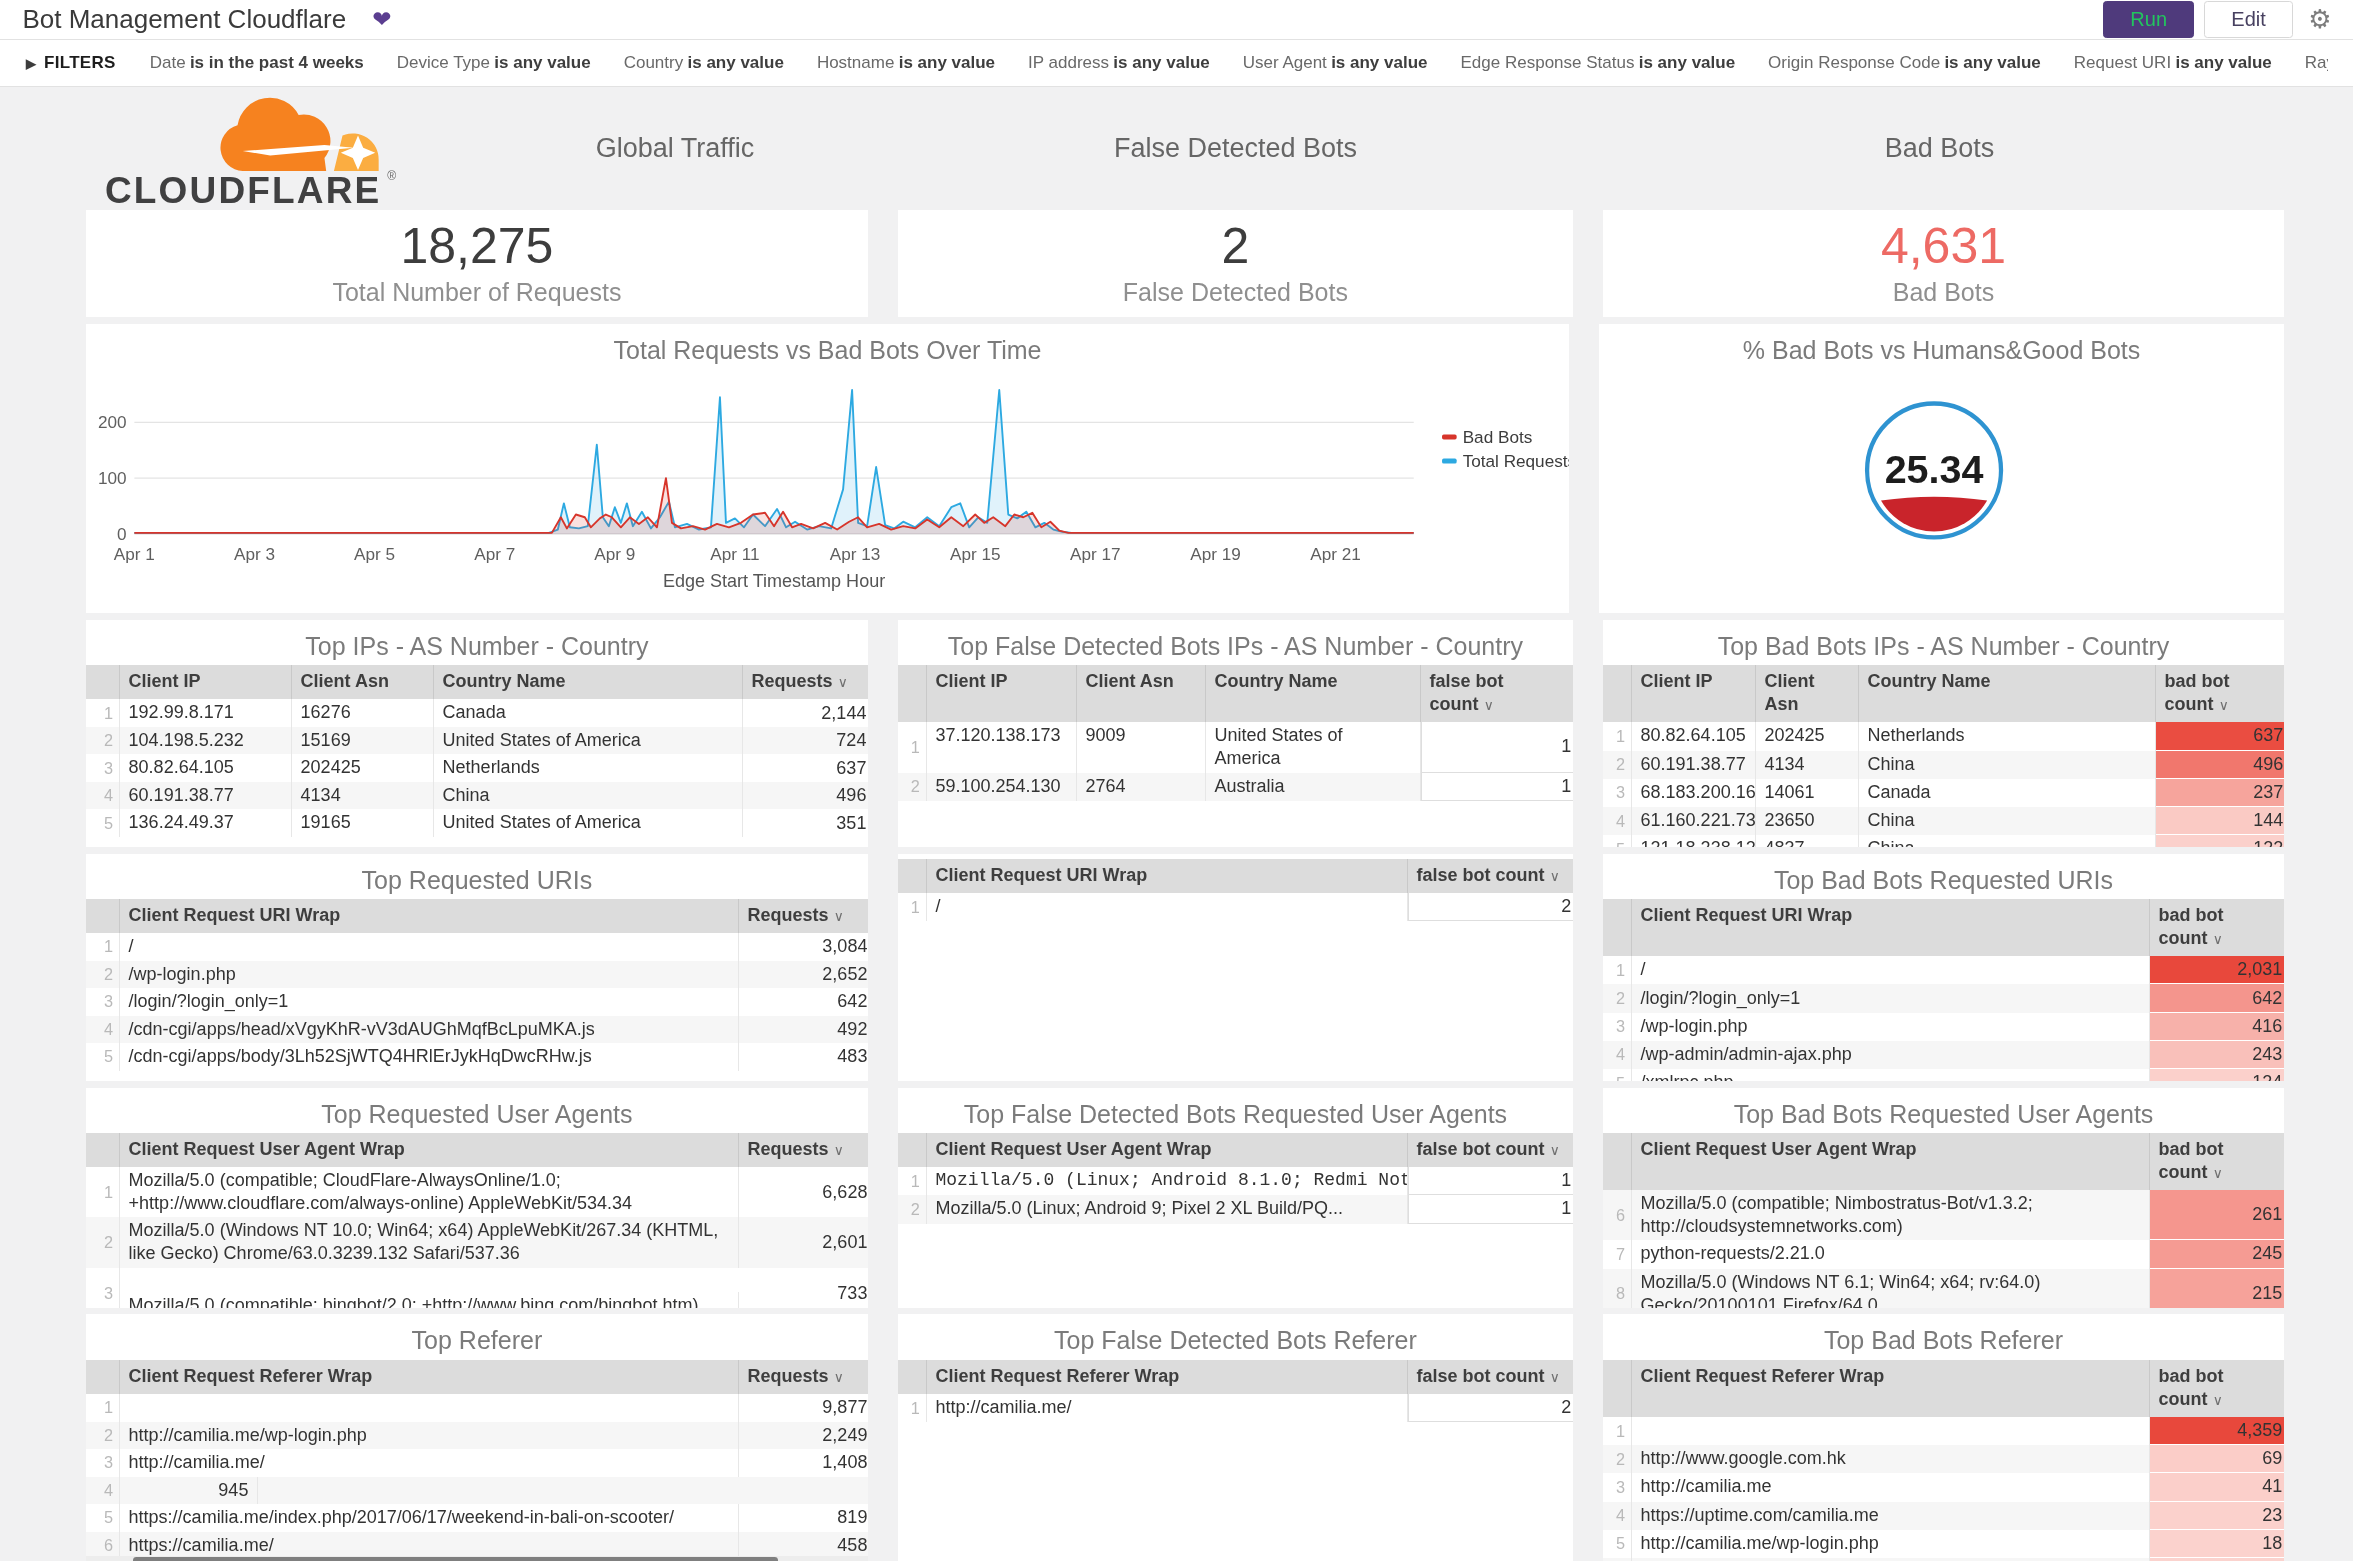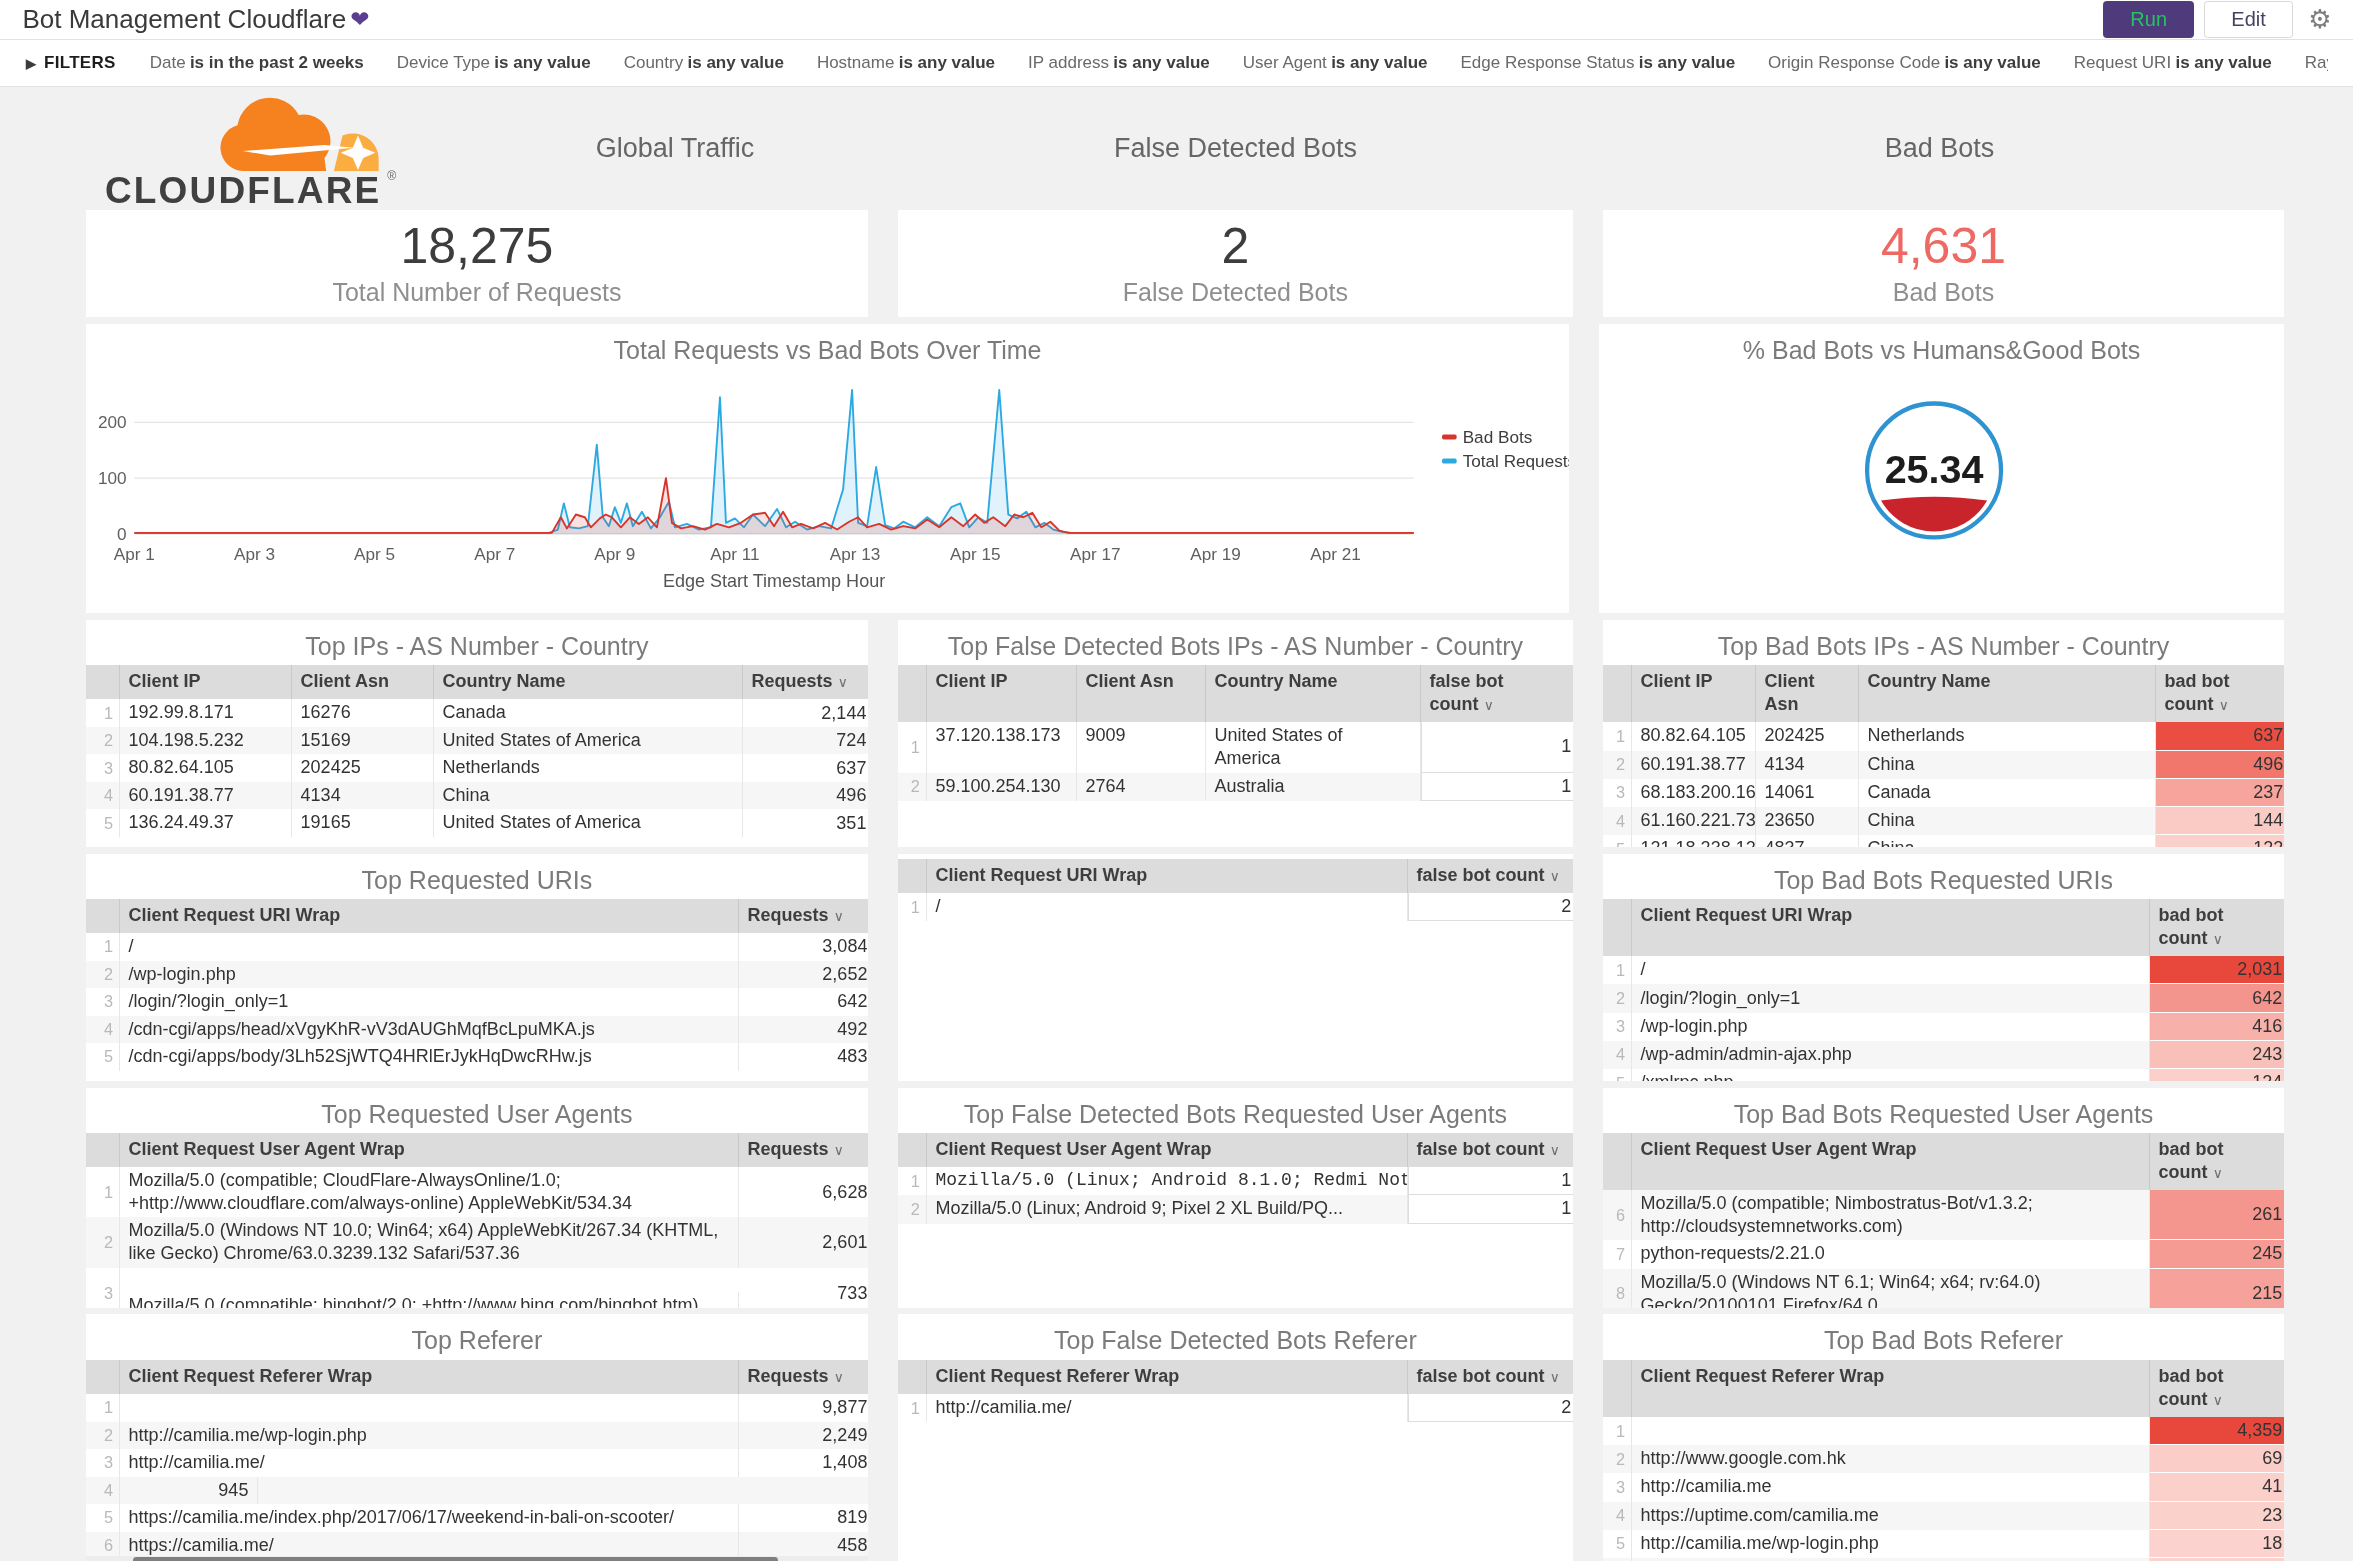--- a/index.html
+++ b/index.html
@@ -1,21 +1,21 @@
 <!DOCTYPE html>
 <html style="font-size:13.8px"><head>
 <meta charset="utf-8">
 <style>
   html{background:#f1f1f2;}
   body{margin:0;width:2354px;height:1561px;overflow:hidden;background:#f1f1f2;
        font-family:"Liberation Sans",sans-serif;color:#333;}
   
   .topbar{height:39px;background:#fff;display:flex;align-items:center;justify-content:space-between;
           padding:0 22.4px;border-bottom:0.9px solid #e2e2e2;}
-  .page-title{font-size:26px;color:#3a3a3a;display:flex;align-items:center;gap:4px;}
+  .page-title{font-size:26px;color:#3a3a3a;display:flex;align-items:center;gap:26px;}
   .heart{color:#5b3e90;font-size:23px;}
   .topbar-actions{display:flex;align-items:center;gap:10.3px;}
   .btn{font-family:inherit;font-size:20px;border-radius:3.4px;padding:6px 26px;cursor:pointer;}
   .btn-run{background:#4f3a7c;color:#22c55e;border:0.9px solid #4f3a7c;}
   .btn-edit{background:#fff;color:#474060;border:0.9px solid #d8d8d8;}
   .gear{font-size:26px;color:#7d7d7d;margin-left:5.2px;}
   .filterbar{height:46px;background:#fff;border-bottom:0.9px solid #e2e2e2;display:flex;align-items:center;
              padding:0 26px;gap:34px;font-size:17px;white-space:nowrap;overflow:hidden;}
   .filters-toggle{font-weight:700;color:#1d1d1d;display:flex;align-items:center;gap:7.7px;letter-spacing:0.3px;}
   .tri{font-size:13px;color:#3c3c3c;}
@@ -73,21 +73,21 @@
     <span class="gear">⚙</span>
   </div>
 </header>
 
 <div class="filterbar">
   <span class="filters-toggle">
     <span class="tri">▶</span>
     <span>FILTERS</span>
   </span>
   <div class="filter-items" id="filter-items">
-      <span class="filter-item"><span>Date</span><b>is in the past 2 weeks</b></span>
+      <span class="filter-item"><span>Date</span><b>is in the past 4 weeks</b></span>
       <span class="filter-item"><span>Device Type</span><b>is any value</b></span>
       <span class="filter-item"><span>Country</span><b>is any value</b></span>
       <span class="filter-item"><span>Hostname</span><b>is any value</b></span>
       <span class="filter-item"><span>IP address</span><b>is any value</b></span>
       <span class="filter-item"><span>User Agent</span><b>is any value</b></span>
       <span class="filter-item"><span>Edge Response Status</span><b>is any value</b></span>
       <span class="filter-item"><span>Origin Response Code</span><b>is any value</b></span>
       <span class="filter-item"><span>Request URI</span><b>is any value</b></span>
       <span class="filter-item"><span>RayID</span><b>is any value</b></span>
     </div>

